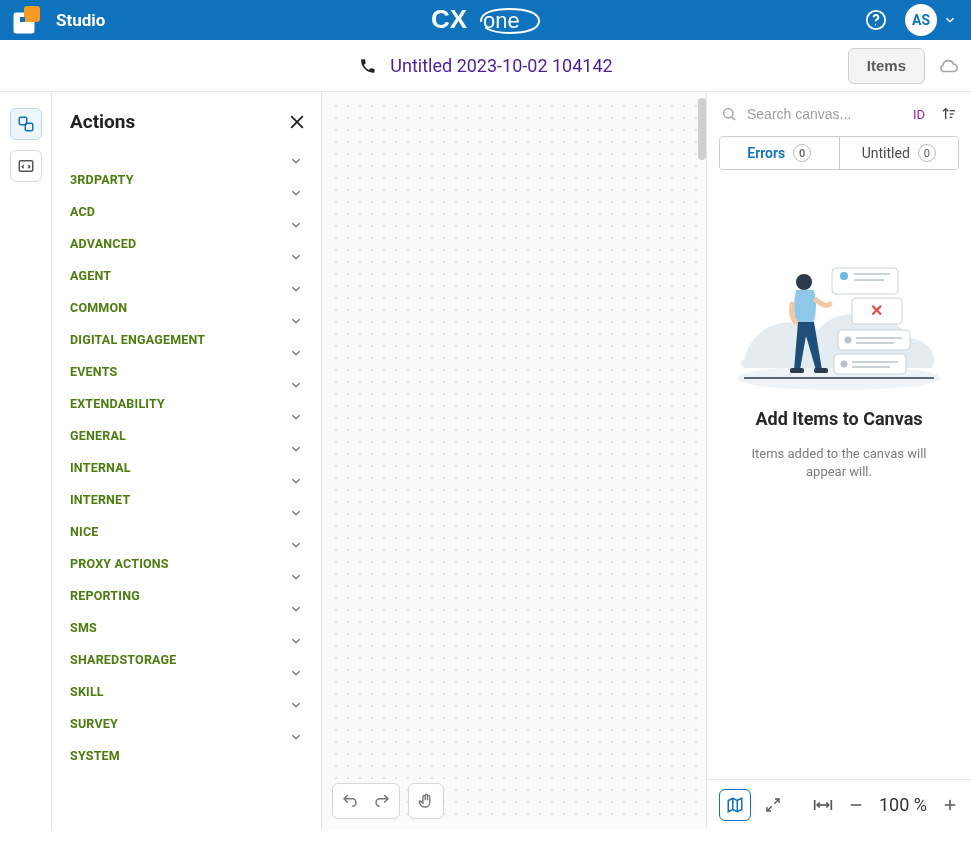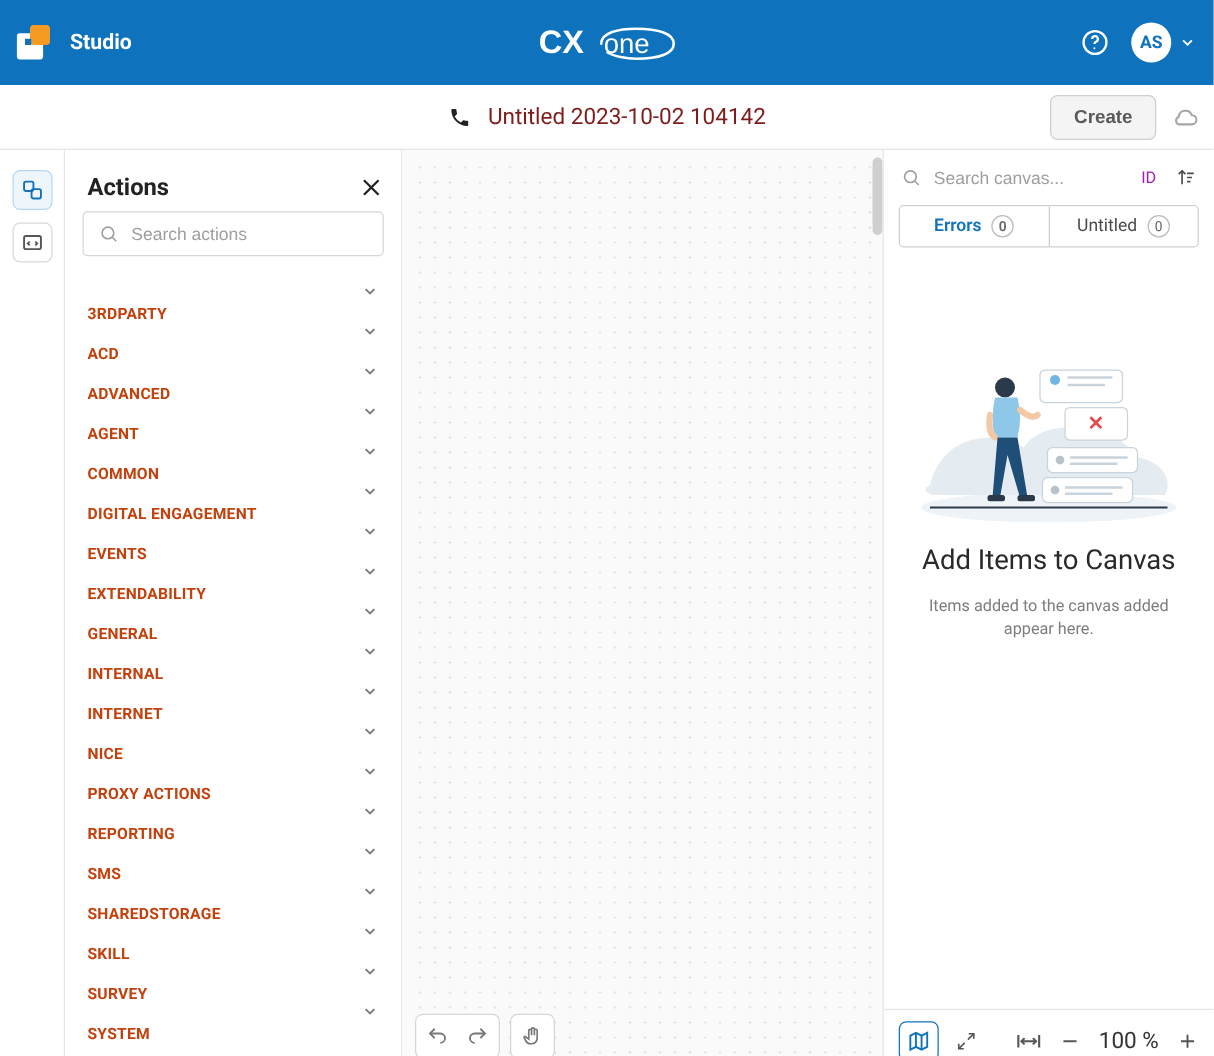--- a/index.html
+++ b/index.html
@@ -7,21 +7,21 @@
     body {
       font-family: -apple-system, BlinkMacSystemFont, "Segoe UI", Roboto, Helvetica, Arial, sans-serif;
       width: 971px;
       height: 845px;
       overflow: hidden;
       color: #333;
       background: #fff;
     }
     
     .topbar {
-      height: 68px;
+      height: 40px;
       background: #0E73BC;
       display: flex;
       align-items: center;
       padding: 0 14px 0 10px;
       position: relative;
     }
     .topbar-left { display: flex; align-items: center; gap: 12px; }
     .app-icon svg { display: block; }
     .app-name { color: #fff; font-weight: 700; font-size: 17px; }
     .logo-wrap {
@@ -48,21 +48,21 @@
       border-bottom: 1px solid #E5E5E5;
       display: flex; align-items: center;
       position: relative;
       padding: 0 12px 0 0;
     }
     .title-wrap {
       position: absolute; left: 50%; transform: translateX(-50%);
       display: flex; align-items: center; gap: 14px;
     }
     .phone-icon { width: 18px; height: 18px; }
-    .doc-title { font-size: 18px; color: #7f1d1d; }
+    .doc-title { font-size: 18px; color: #4c1d95; }
     .subheader-right { margin-left: auto; display: flex; align-items: center; gap: 12px; }
     .create-btn {
       border: 1px solid #CFCFCF; background: #F4F4F4;
       color: #5a5a5a; border-radius: 6px;
       height: 36px; padding: 0 18px; font-size: 15px; font-weight: 600;
       cursor: pointer;
     }
     .cloud-icon { color: #A6A6A6; width: 22px; height: 22px; }
     
     .main {
@@ -113,21 +113,21 @@
       padding: 4px 10px 0 4px;
       scrollbar-width: thin;
     }
     .categories::-webkit-scrollbar { width:8px; }
     .categories::-webkit-scrollbar-thumb { background:#CFCFCF; border-radius:4px;}
     .cat-row {
       display:flex; align-items:center; justify-content:space-between;
       height:32px; padding: 0 8px 0 14px;
       cursor:pointer;
     }
-    .cat-label { font-size:12.5px; font-weight:700; color:#c2410c; letter-spacing:0.2px;margin-top:36px;}
+    .cat-label { font-size:12.5px; font-weight:700; color:#4d7c0f; letter-spacing:0.2px;margin-top:36px;}
     .cat-chev { color:#7A7A7A; }
 
     
     .canvas-wrap { flex:1; position:relative; background:#FBFBFB; min-width:0;}
     .canvas-scroll {
       position:absolute; top:0; right:0; width:8px; height:100%;
       background:transparent;
     }
     .canvas-scroll .thumb {
       position:absolute; top:6px; left:0; width:8px; height:62px;
@@ -184,21 +184,21 @@
       min-width:18px; height:18px; border-radius:9px;
       border:1px solid #BDBDBD; font-size:11px; color:#666; padding:0 4px;
     }
     .rp-empty {
       margin-top:90px;
       display:flex; flex-direction:column; align-items:center;
       text-align:center;
       padding: 0 10px;
     }
     .rp-ill { width:210px; height:130px; }
-    .rp-empty h3 { font-size:22px; color:#292929; font-weight:400; margin-top:18px;}
+    .rp-empty h3 { font-size:18px; color:#292929; font-weight:700; margin-top:18px;}
     .rp-empty p { font-size:13px; color:#7D7D7D; margin-top:16px; line-height:1.4; max-width:200px;}
     .rp-bottom {
       position:absolute; bottom:0; left:0; right:0;
       height:50px; border-top:1px solid #E5E5E5;
       display:flex; align-items:center; padding:0 12px; gap:14px;
     }
     .rp-bottom .spacer { flex:1; }
     .map-btn {
       width:32px; height:32px; border:1px solid #0E73BC; border-radius:6px;
       color:#0E73BC; display:flex; align-items:center; justify-content:center;
@@ -251,21 +251,21 @@
 <div class="subheader">
   <div class="title-wrap">
     <span class="phone-icon">
       <svg width="18" height="18" viewBox="0 0 24 24" fill="#222">
           <path d="M6.6 10.8a15 15 0 0 0 6.6 6.6l2.2-2.2a1 1 0 0 1 1-.24 11.4 11.4 0 0 0 3.6.58 1 1 0 0 1 1 1V20a1 1 0 0 1-1 1A17 17 0 0 1 3 4a1 1 0 0 1 1-1h3.5a1 1 0 0 1 1 1 11.4 11.4 0 0 0 .58 3.6 1 1 0 0 1-.24 1Z"></path>
         </svg>
     </span>
     <span class="doc-title">Untitled 2023-10-02 104142</span>
   </div>
   <div class="subheader-right">
-    <button class="create-btn">Create</button>
+    <button class="create-btn">Items</button>
     <span class="cloud-icon">
       <svg width="22" height="22" viewBox="0 0 24 24" fill="none" stroke="currentColor" stroke-width="1.8">
           <path d="M18 18a4 4 0 0 0 0-8 6 6 0 0 0-11.6 1.5A3.5 3.5 0 0 0 6.5 18Z"></path>
         </svg>
     </span>
   </div>
 </div>
 
 <div class="main">
 
@@ -286,31 +286,20 @@
   </div>
 
   <div class="actions-panel">
     <div class="actions-header">
       <div class="actions-title">Actions</div>
       <div class="close-x">
         <svg width="20" height="20" viewBox="0 0 24 24" stroke="currentColor" stroke-width="2.2">
             <line x1="5" y1="5" x2="19" y2="19"></line>
             <line x1="19" y1="5" x2="5" y2="19"></line>
           </svg>
-      </div>
-    </div>
-    <div class="actions-search-wrap">
-      <div class="actions-search">
-        <span>
-          <svg width="16" height="16" viewBox="0 0 24 24" fill="none" stroke="#9E9E9E" stroke-width="2">
-              <circle cx="11" cy="11" r="7"></circle>
-              <line x1="21" y1="21" x2="16.5" y2="16.5"></line>
-            </svg>
-        </span>
-        <input type="text" placeholder="Search actions" style="">
       </div>
     </div>
     <div class="categories" id="categories">
         <div class="cat-row">
           <span class="cat-label">3RDPARTY</span>
           <span class="cat-chev">
             <svg width="14" height="14" viewBox="0 0 24 24" fill="none" stroke="currentColor" stroke-width="2.5">
               <polyline points="6 9 12 15 18 9"></polyline>
             </svg>
           </span>
@@ -545,21 +534,21 @@
         <circle cx="70" cy="22" r="8" fill="#2B3A4A"></circle>
         <path d="M62 30 Q58 48 62 62 L80 62 Q84 46 80 30 Z" fill="#8FC7E8"></path>
         <path d="M58 44 Q56 58 62 62" fill="none" stroke="#F2C9A4" stroke-width="5" stroke-linecap="round"></path>
         <path d="M82 40 Q92 48 96 44" fill="none" stroke="#F2C9A4" stroke-width="5" stroke-linecap="round"></path>
         <path d="M64 62 L60 110 L66 110 L72 76 L82 110 L88 110 L80 62 Z" fill="#1F4E79"></path>
         <rect x="56" y="108" width="14" height="5" rx="2" fill="#2B3A4A"></rect>
         <rect x="80" y="108" width="14" height="5" rx="2" fill="#2B3A4A"></rect>
         <line x1="10" y1="118" x2="200" y2="118" stroke="#2B3A4A" stroke-width="1.5"></line>
       </svg>
       <h3>Add Items to Canvas</h3>
-      <p>Items added to the canvas added appear here.</p>
+      <p>Items added to the canvas will appear will.</p>
     </div>
     <div class="rp-bottom">
       <div class="map-btn">
         <svg width="18" height="18" viewBox="0 0 24 24" fill="none" stroke="currentColor" stroke-width="2">
             <path d="M9 3 3 6v15l6-3 6 3 6-3V3l-6 3-6-3Z"></path>
             <line x1="9" y1="3" x2="9" y2="18"></line>
             <line x1="15" y1="6" x2="15" y2="21"></line>
           </svg>
       </div>
       <span class="ico-btn">

